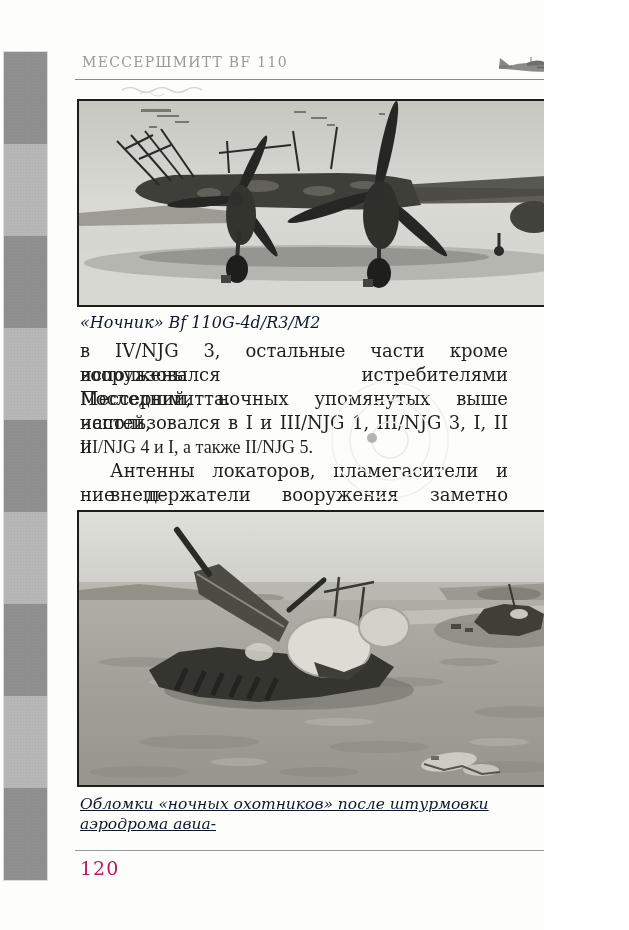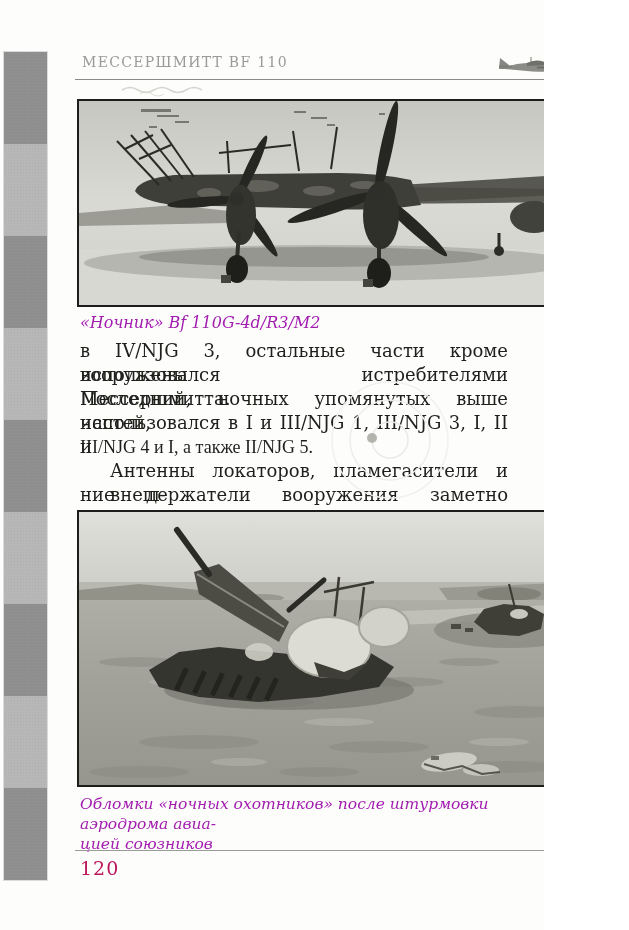--- a/index.html
+++ b/index.html
@@ -31,24 +31,24 @@
   #header-plane{position:absolute;left:497px;top:54px;}
   
   .figure{
     position:absolute;border:2px solid #1d1d1b;background:#d6d6d0;
   }
   #figure-1{left:77px;top:99px;width:501px;height:204px;}
   #figure-2{left:77px;top:510px;width:501px;height:273px;}
   .figure svg{display:block;filter:blur(0.4px);}
   .caption{
     position:absolute;left:80px;
-    font-style:italic;color:#a21caf;
+    font-style:italic;color:#0f172a;
   }
   #caption-1{top:313px;font-size:16px;}
-  #caption-2{top:794px;font-size:15.5px;line-height:20px;width:500px;}
+  #caption-2{top:794px;font-size:15.5px;line-height:20px;width:500px;text-decoration:underline;}
   
   #body-text{
     position:absolute;left:80px;top:339px;width:428px;
     font-size:18px;line-height:24px;color:#1f1f1c;
   }
   .bline{height:24px;text-align:justify;text-align-last:justify;}
   .bline-end{text-align:left;text-align-last:left;font-family:Liberation Serif, serif;}
   .bline-indent{padding-left:30px;}
   
   #stamp{position:absolute;left:320px;top:370px;pointer-events:none;}
@@ -289,19 +289,18 @@
       <g>
         <ellipse cx="370" cy="250" rx="28" ry="9" fill="#ccccc4" transform="rotate(-8 370 250)"></ellipse>
         <ellipse cx="402" cy="258" rx="18" ry="6" fill="#c4c4bc"></ellipse>
         <path d="M345,252 l20,6 l18,-4 l20,8 l18,-2" fill="none" stroke="#55554e" stroke-width="2"></path>
         <rect x="352" y="244" width="8" height="4" fill="#6a6a62"></rect>
       </g>
     </svg>
   </div>
   <div class="caption" id="caption-2">
     <div>Обломки «ночных охотников» после штурмовки аэродрома авиа-</div>
-    <div>цией союзников</div>
   </div>
 
   <div id="footer-rule"></div>
   <div id="page-number">120</div>
 
 </div>
 
 </body></html>

